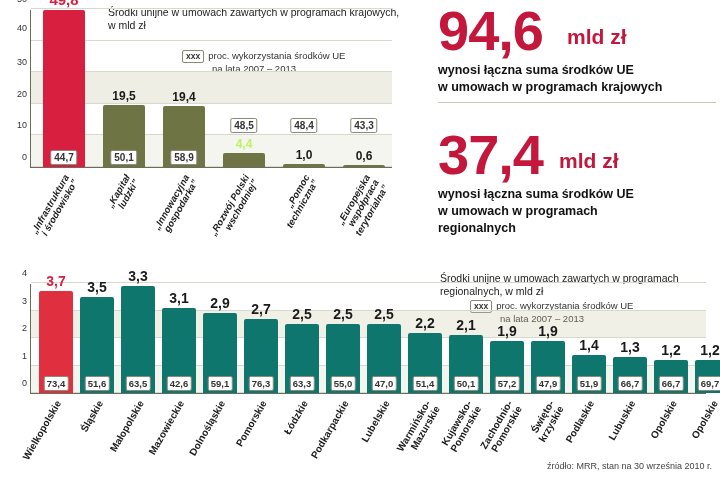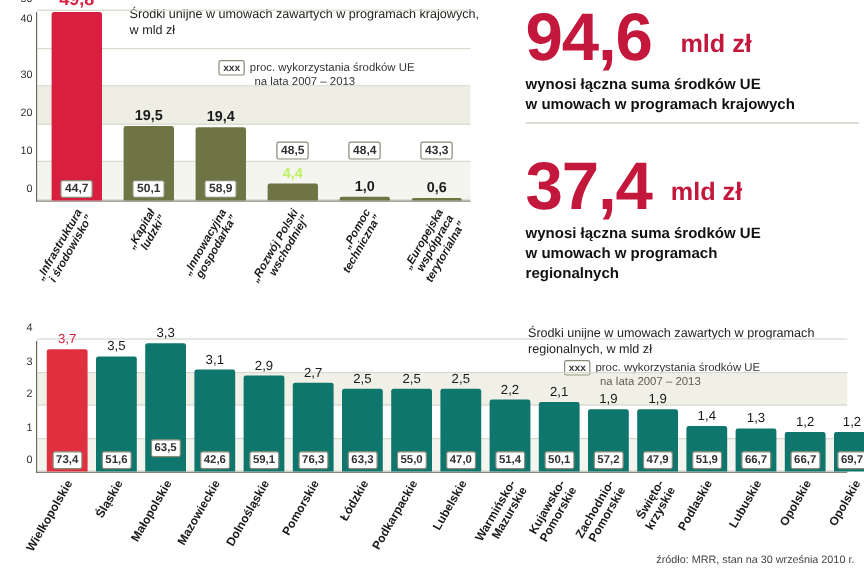--- a/index.html
+++ b/index.html
@@ -83,21 +83,21 @@
   
   #bottom-chart { position:absolute; left:0; top:268px; width:720px; height:209px; }
   #bottom-plot {
     position:absolute; left:30px; top:16px; width:676px; height:110px;
     border-left:1px solid #6b6b5e; border-bottom:1px solid #6b6b5e;
   }
   .bbar { position:absolute; bottom:0; width:34px; background:#0f766e; border-radius:2px 2px 0 0; }
   .bbar.red { background:#e0303f; }
   .bbar-val {
     position:absolute; bottom:100%; left:50%; transform:translateX(-50%);
-    font-size:11px; font-weight:normal; margin-bottom:2px; white-space:nowrap; color:#1a1a1a;
+    font-size:14px; font-weight:bold; margin-bottom:2px; white-space:nowrap; color:#1a1a1a;
   }
   .bbar.red .bbar-val { color:#d81f3f; }
   .bpct {
     position:absolute; left:50%; transform:translateX(-50%);
     background:#fff; border:1px solid #8a8a78; font-size:9.5px; font-weight:bold;
     padding:1px 2px; border-radius:2px; color:#333; white-space:nowrap;
   }
   .bcat {
     position:absolute; top:6px; right:18px;
     transform:rotate(-60deg); transform-origin:100% 0;
@@ -139,21 +139,21 @@
       <div class="gridline" style="bottom:31.6px;"></div>
       <div class="gridline" style="bottom:63.2px;"></div>
       <div class="gridline" style="bottom:94.8px;"></div>
       <div class="gridline" style="bottom:126.4px;"></div>
       <div class="gridline" style="bottom:158px;"></div>
 
       <div class="ytick" style="bottom:0px;">0</div>
       <div class="ytick" style="bottom:31.6px;">10</div>
       <div class="ytick" style="bottom:63.2px;">20</div>
       <div class="ytick" style="bottom:94.8px;">30</div>
-      <div class="ytick" style="bottom:142px;">40</div>
+      <div class="ytick" style="bottom:129px;">40</div>
       <div class="ytick" style="bottom:158px;">50</div>
 
       <div class="bar red" style="left:12px;height:157.4px;">
         <span class="bar-val">49,8</span>
         <span class="pct-box" style="bottom:2px;">44,7</span>
       </div>
       <div class="bar" style="left:72px;height:61.6px;">
         <span class="bar-val">19,5</span>
         <span class="pct-box" style="bottom:2px;">50,1</span>
       </div>
@@ -252,21 +252,21 @@
       <div class="bbar red" style="left:8px;height:101.8px;">
         <span class="bbar-val">3,7</span>
         <span class="bpct" style="bottom:2px;">73,4</span>
       </div>
       <div class="bbar" style="left:49px;height:96.3px;">
         <span class="bbar-val">3,5</span>
         <span class="bpct" style="bottom:2px;">51,6</span>
       </div>
       <div class="bbar" style="left:90px;height:107px;">
         <span class="bbar-val">3,3</span>
-        <span class="bpct" style="bottom:12px;">63,5</span>
+        <span class="bpct" style="bottom:2px;">63,5</span>
       </div>
       <div class="bbar" style="left:131px;height:85.3px;">
         <span class="bbar-val">3,1</span>
         <span class="bpct" style="bottom:2px;">42,6</span>
       </div>
       <div class="bbar" style="left:172px;height:79.8px;">
         <span class="bbar-val">2,9</span>
         <span class="bpct" style="bottom:2px;">59,1</span>
       </div>
       <div class="bbar" style="left:213px;height:74.3px;">

